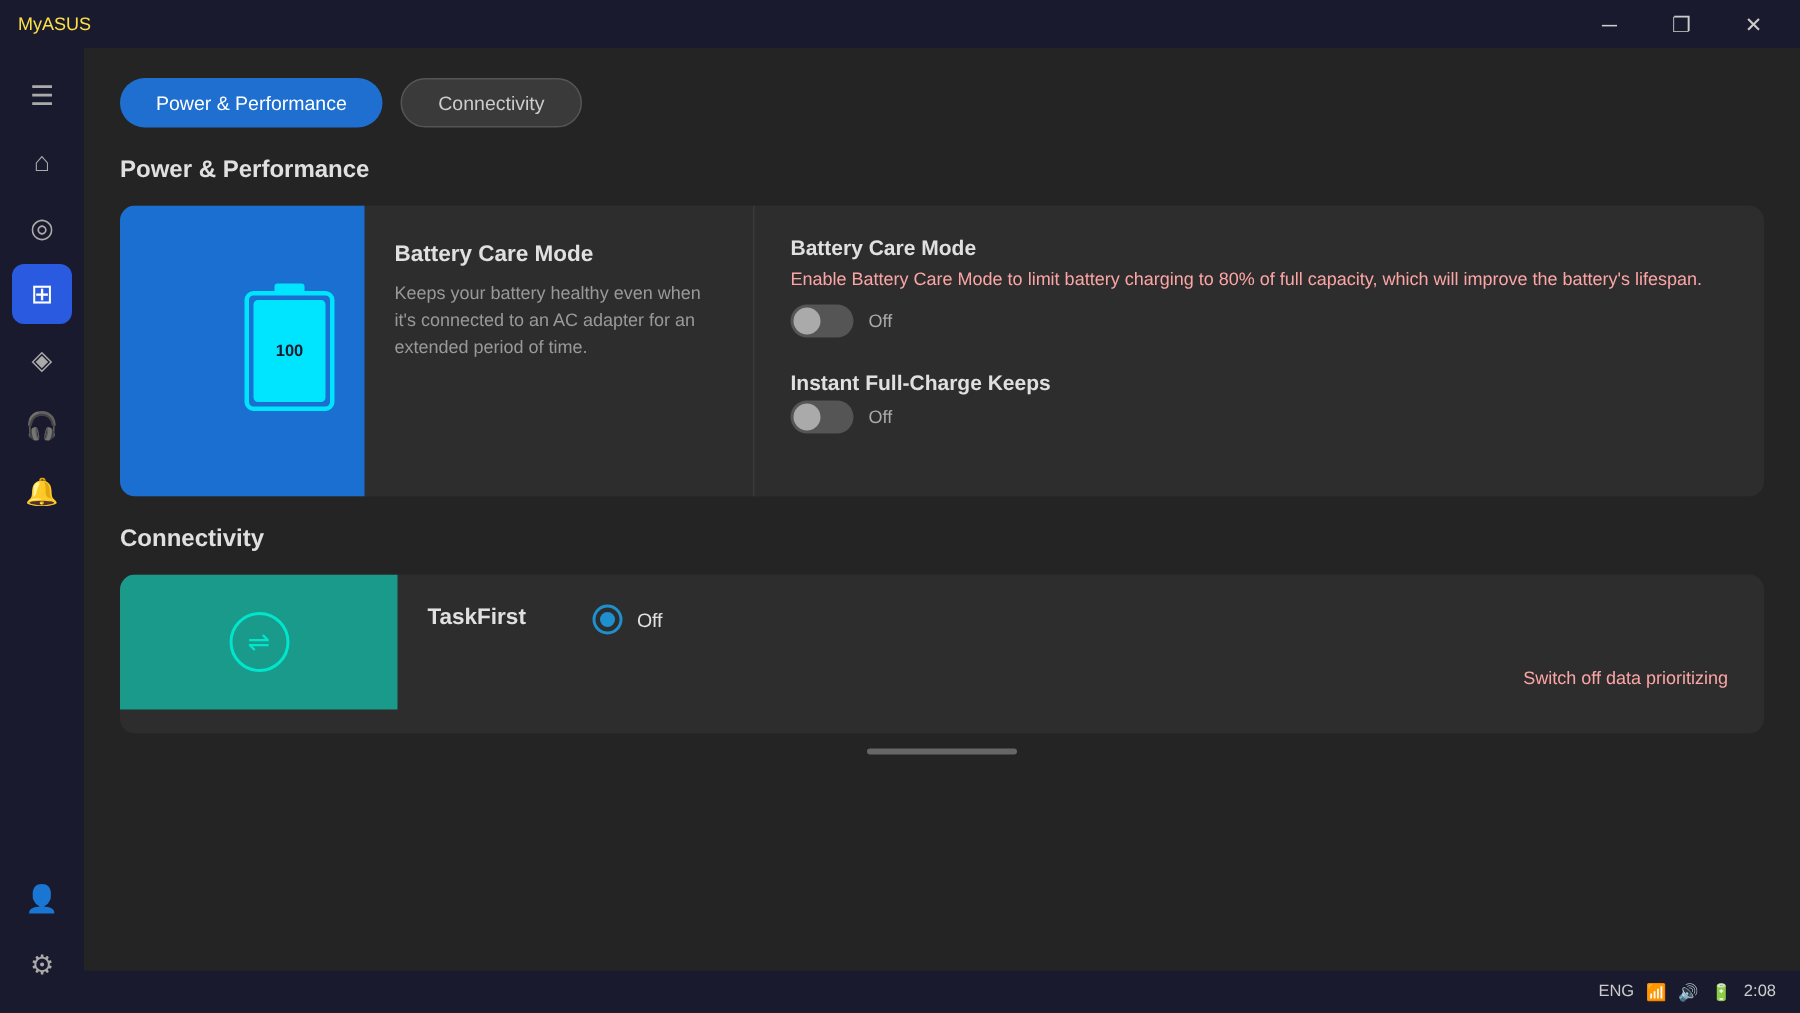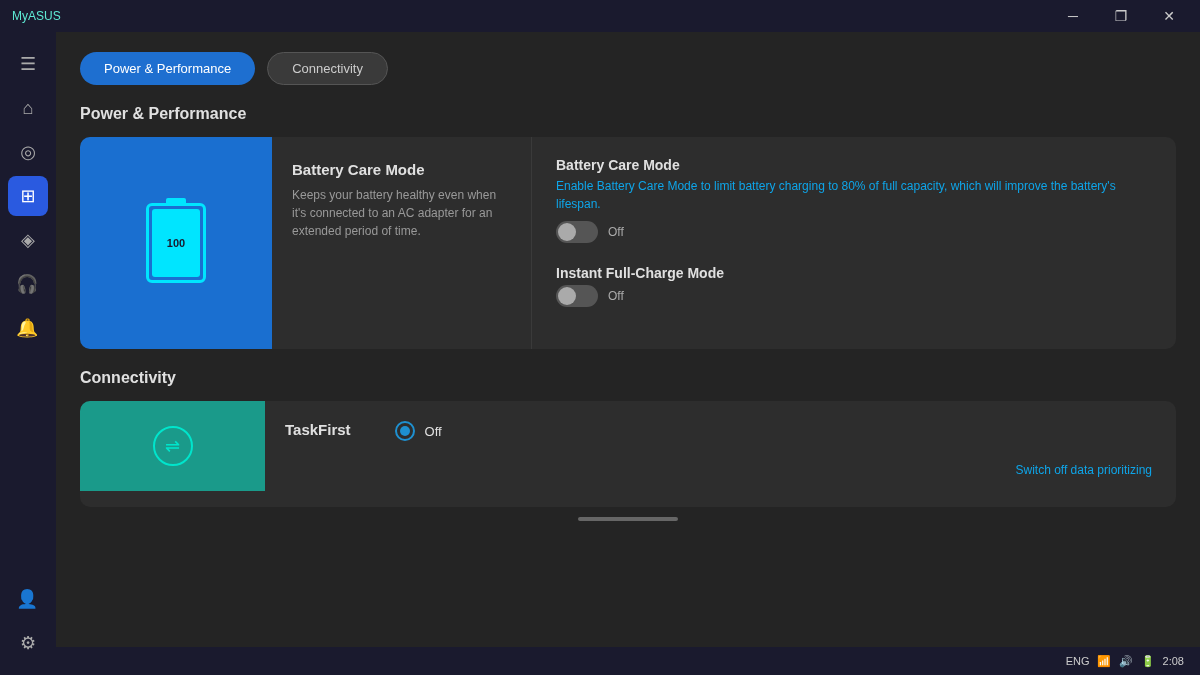--- a/index.html
+++ b/index.html
@@ -22,21 +22,21 @@
       justify-content: space-between;
       height: 32px;
       padding: 0 8px 0 12px;
       flex-shrink: 0;
     }
     .titlebar-left {
       display: flex;
       align-items: center;
       gap: 8px;
       font-size: 12px;
-      color: #5eead4;
+      color: #fde047;
     }
     .titlebar-controls {
       display: flex;
       gap: 2px;
     }
     .titlebar-btn {
       width: 46px;
       height: 32px;
       background: transparent;
       border: none;
@@ -220,25 +220,25 @@
 
     
     .card {
       background: #2d2d2d;
       border-radius: 10px;
       display: flex;
       overflow: hidden;
       margin-bottom: 20px;
     }
     .card-left {
-      width: 192px;
-      flex-shrink: 0;
-      display: flex;
-      align-items: center;
-      justify-content: center;
+      width: 163px;
+      flex-shrink: 0;
+      display: flex;
+      align-items: center;
+      justify-content: flex-end;
       padding: 20px;
     }
     .card-left.blue { background: #1a6fd0; }
 
     .battery-icon {
       width: 60px;
       height: 80px;
       border: 3px solid #00e5ff;
       border-radius: 6px;
       position: relative;
@@ -295,21 +295,21 @@
       margin-bottom: 22px;
     }
     .feature-name {
       font-size: 14px;
       font-weight: 600;
       color: #e0e0e0;
       margin-bottom: 4px;
     }
     .feature-desc {
       font-size: 12px;
-      color: #0ea5e9;
+      color: #fca5a5;
       line-height: 1.5;
       margin-bottom: 8px;
     }
     .toggle-row-full {
       display: flex;
       align-items: center;
       gap: 10px;
     }
     .toggle {
       width: 42px;
@@ -469,21 +469,21 @@
           <div class="feature-row">
             <div class="feature-name">Battery Care Mode</div>
             <div class="feature-desc">Enable Battery Care Mode to limit battery charging to 80% of full capacity, which will improve the battery's lifespan.</div>
             <div class="toggle-row-full">
               <div class="toggle"></div>
               <span class="toggle-label">Off</span>
             </div>
           </div>
 
           <div class="feature-row">
-            <div class="feature-name">Instant Full-Charge Mode</div>
+            <div class="feature-name">Instant Full-Charge Keeps</div>
             <div class="toggle-row-full">
               <div class="toggle"></div>
               <span class="toggle-label">Off</span>
             </div>
           </div>
 
         </div>
       </div>
 
       <div class="section-title">Connectivity</div>

